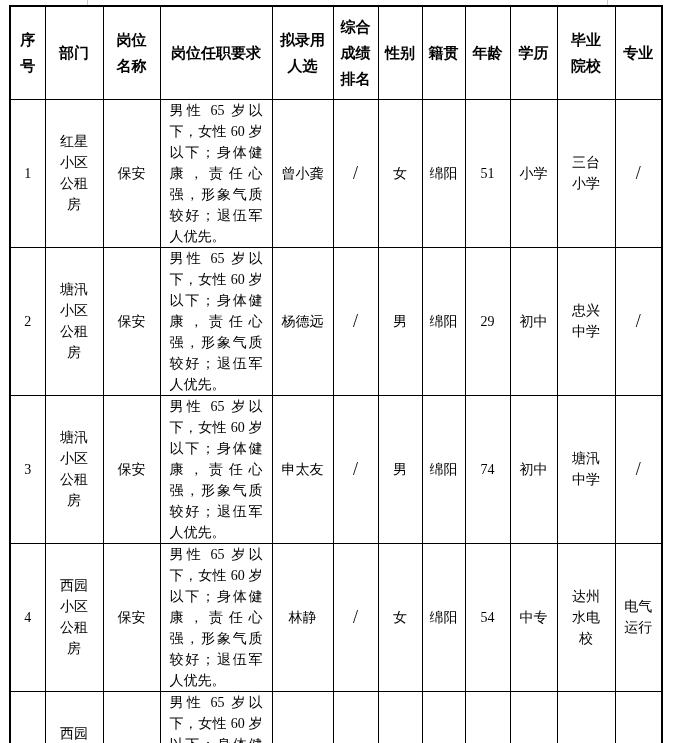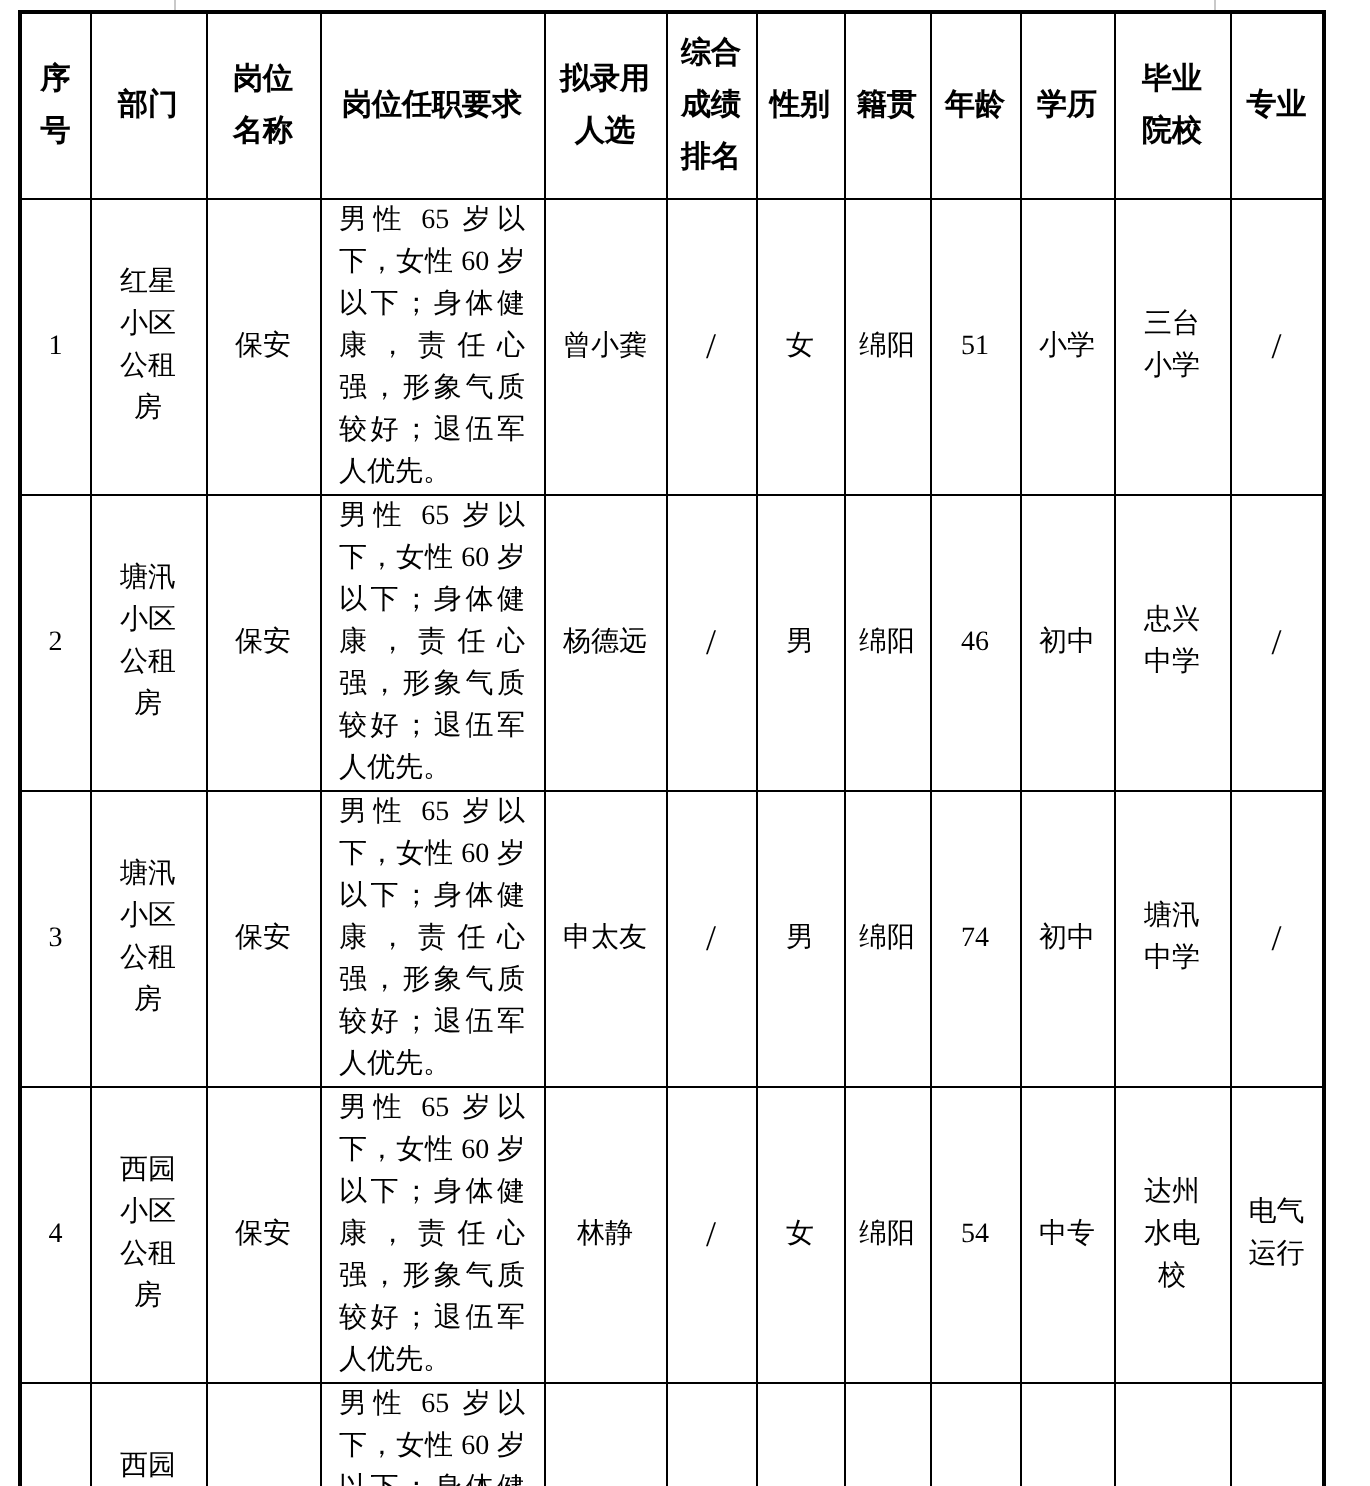--- a/index.html
+++ b/index.html
@@ -106,21 +106,21 @@
       </tr>
       <tr>
         <td>2</td>
         <td class="t-dept">塘汛小区公租房</td>
         <td>保安</td>
         <td class="t-req">男性 65 岁以下，女性 60 岁以下；身体健康，责任心强，形象气质较好；退伍军人优先。</td>
         <td>杨德远</td>
         <td class="slash-cell">/</td>
         <td>男</td>
         <td>绵阳</td>
-        <td>46</td>
+        <td>29</td>
         <td>初中</td>
         <td class="t-school">忠兴中学</td>
         <td class="t-major slash-cell">/</td>
       </tr>
       <tr>
         <td>3</td>
         <td class="t-dept">塘汛小区公租房</td>
         <td>保安</td>
         <td class="t-req">男性 65 岁以下，女性 60 岁以下；身体健康，责任心强，形象气质较好；退伍军人优先。</td>
         <td>申太友</td>

